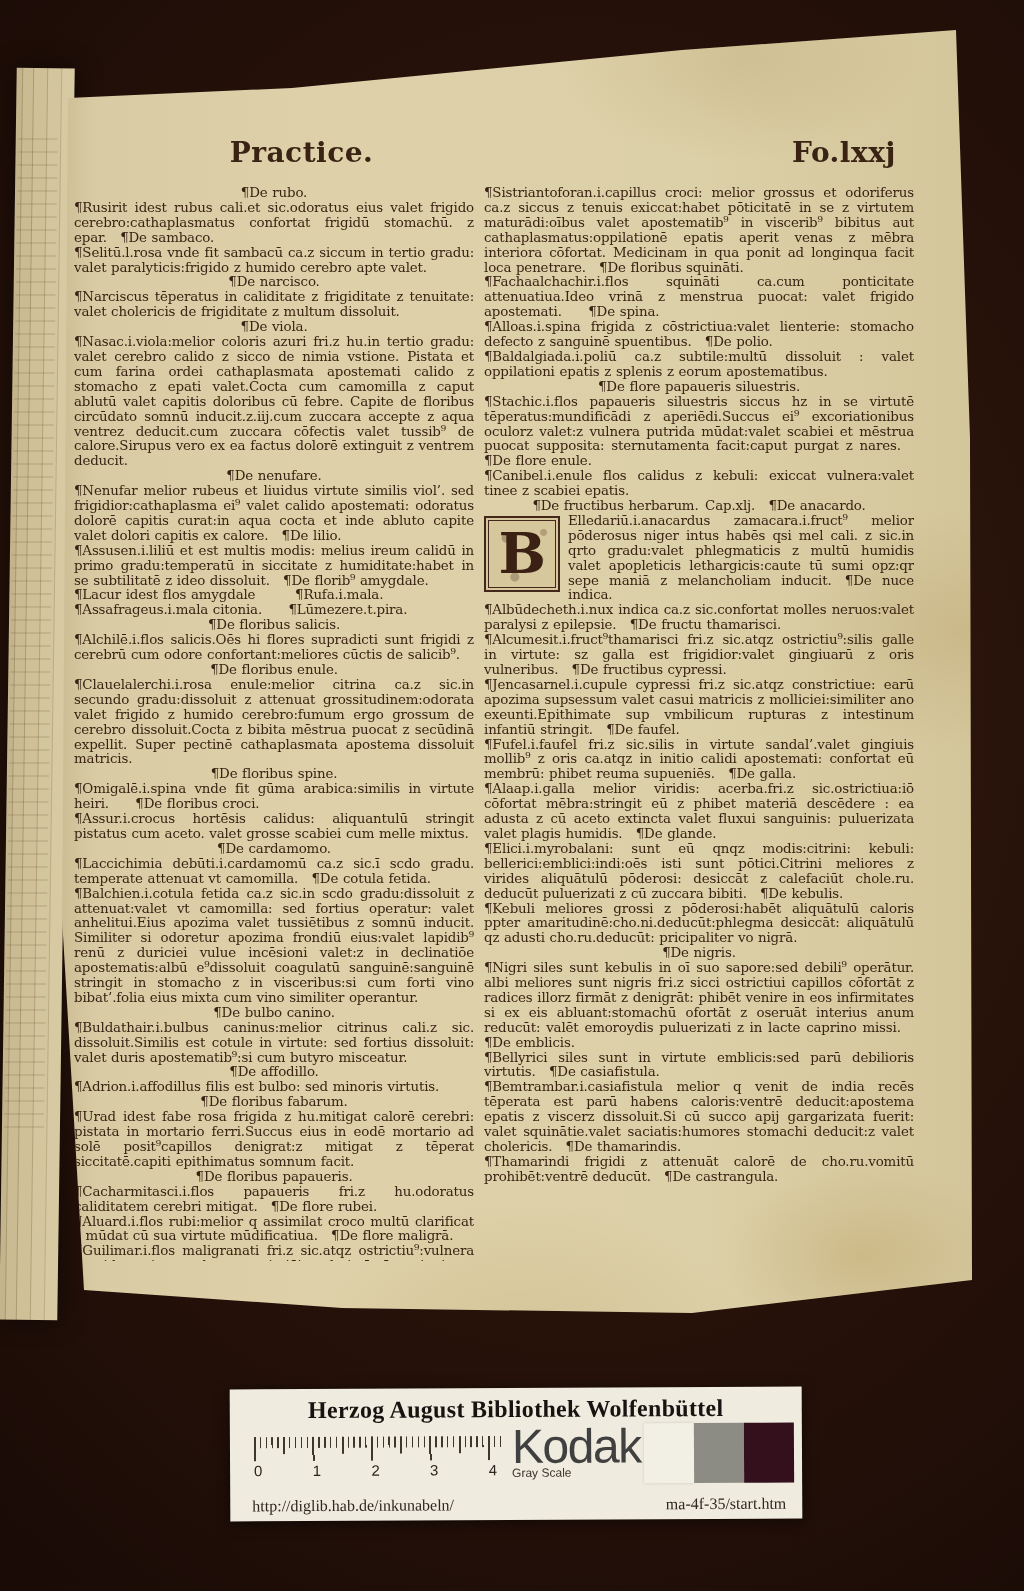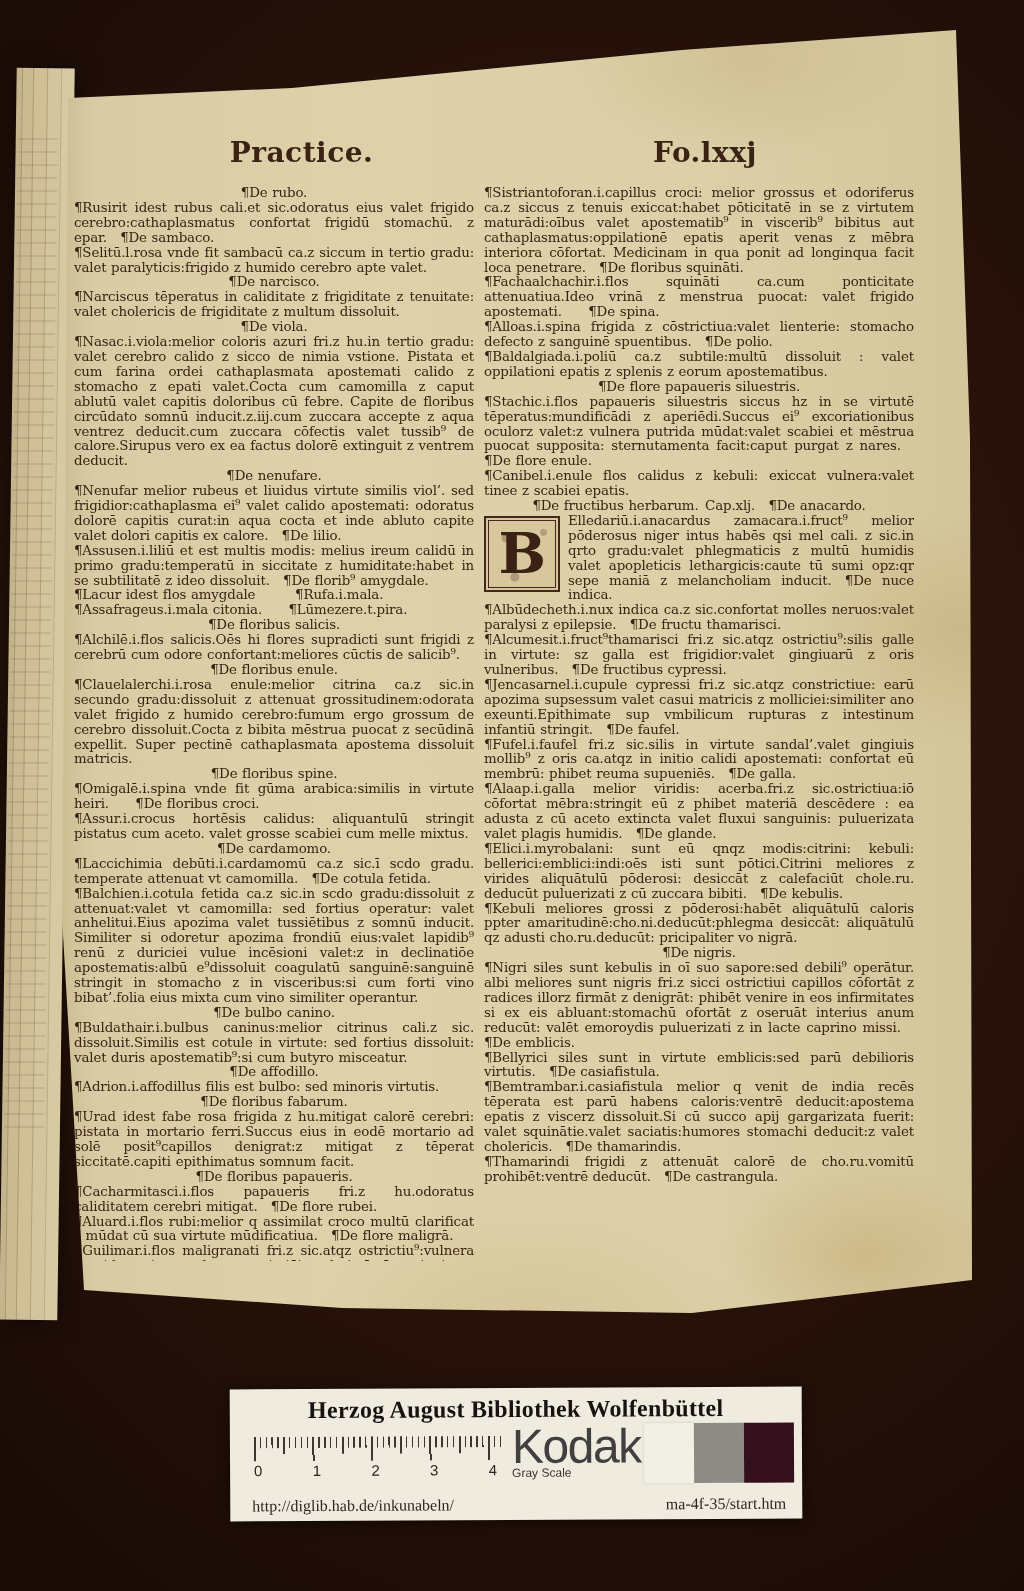--- a/index.html
+++ b/index.html
@@ -21,21 +21,21 @@
     background:
       radial-gradient(ellipse 200px 130px at 88% 93%, rgba(165,120,40,.20), transparent 70%),
       radial-gradient(ellipse 230px 170px at 98% 46%, rgba(150,110,40,.16), transparent 70%),
       radial-gradient(ellipse 320px 210px at 52% 100%, rgba(150,105,35,.13), transparent 70%),
       radial-gradient(ellipse 260px 150px at 75% 3%, rgba(140,100,35,.14), transparent 70%),
       linear-gradient(90deg,#c6b58c 0,#d9cca4 55px,#ded1a9 280px,#dcd0a8 70%,#d4c69b 100%);
     box-shadow:0 0 45px rgba(0,0,0,.65);
     color:#3a2313;}
   .running-head{position:absolute;top:118px;left:32px;right:30px;display:flex;}
   .head-left{width:400px;text-align:center;padding-left:55px;box-sizing:border-box;}
-  .head-right{width:430px;text-align:center;padding-right:48px;box-sizing:border-box;margin-left:auto;}
+  .head-right{width:430px;text-align:right;padding-right:48px;box-sizing:border-box;margin-left:auto;}
   .head-left,.head-right{font-size:28px;font-weight:bold;letter-spacing:.5px;}
   .col{position:absolute;top:156px;height:1075px;overflow:hidden;
     font-size:13.4px;line-height:14.9px;letter-spacing:-.15px;word-spacing:.6px;margin-top:12px;}
   .col-left{left:32px;width:400px;}
   .col-right{left:442px;width:430px;}
   .para{margin:0;text-align:justify;}
   .para.center{text-align:center;}
   .initial{float:left;width:72px;height:72px;margin:2px 8px 1px 0;
     border:2px solid #43271a;box-shadow:inset 0 0 0 2px #d6c79c, inset 0 0 0 3px #43271a;
     background:

